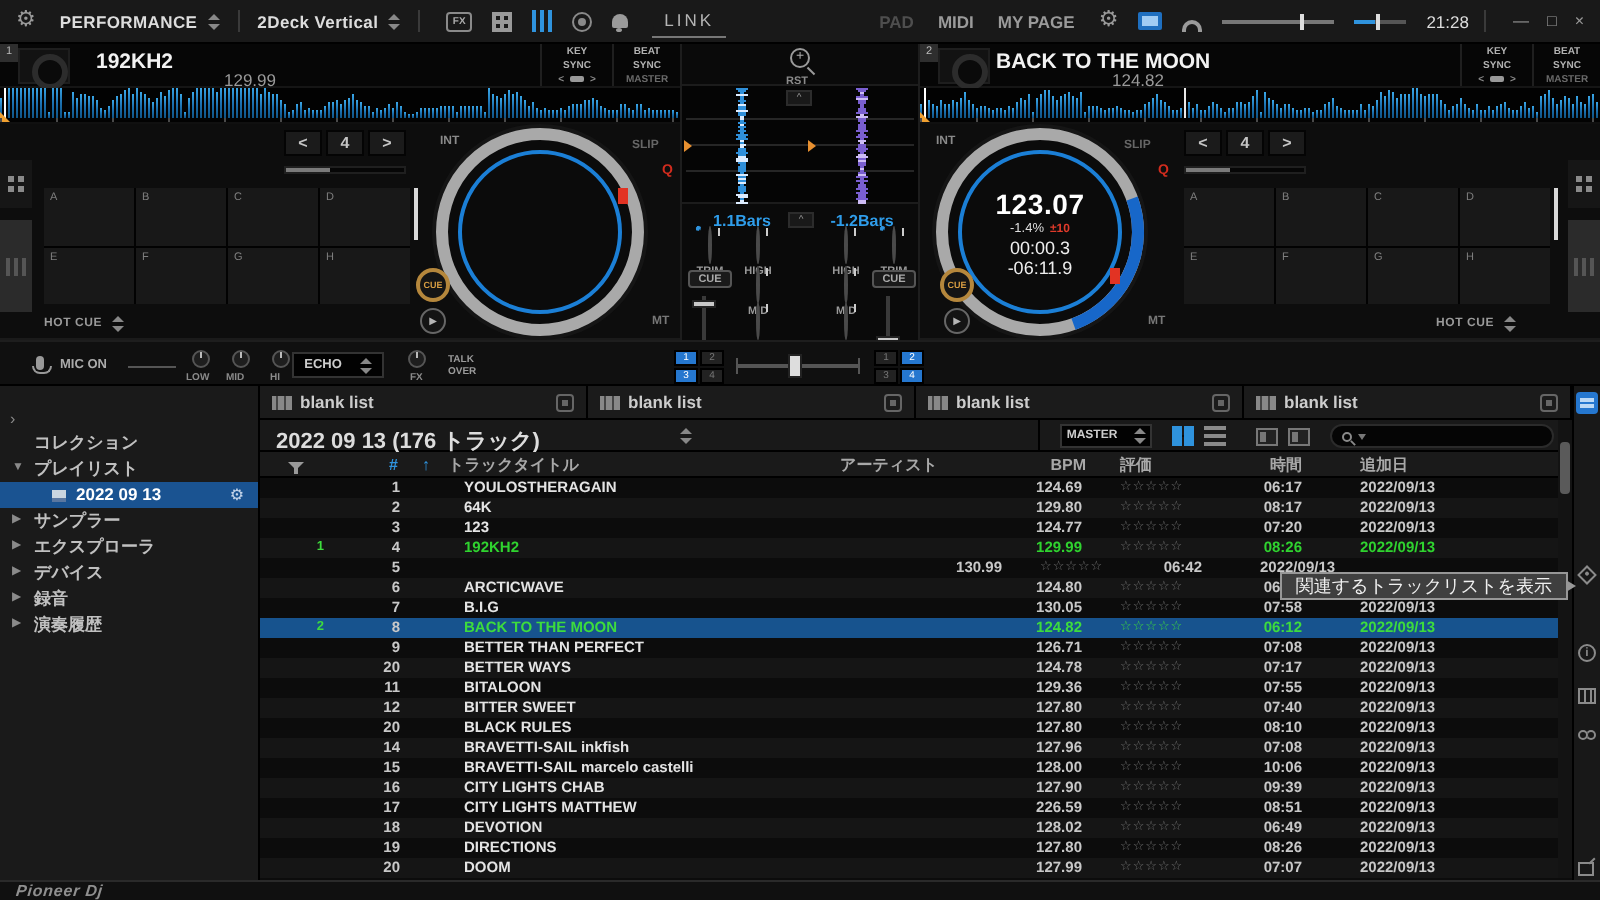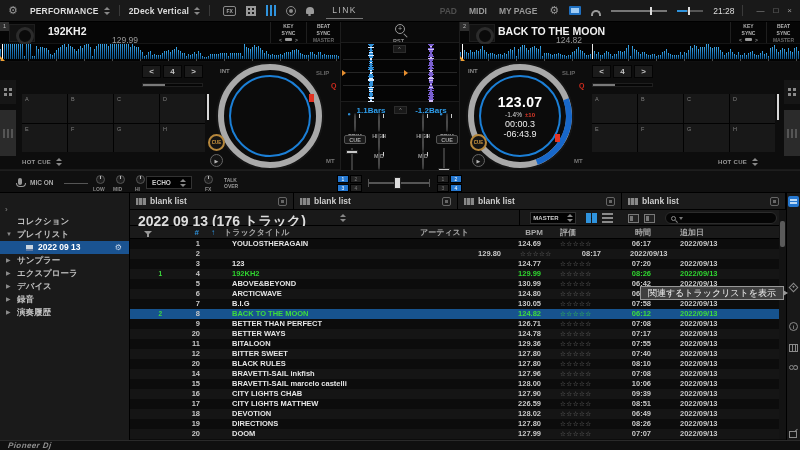--- a/index.html
+++ b/index.html
@@ -166,21 +166,21 @@
 .sbgear{position:absolute;right:7px;top:0;color:#c5d5ea;font-size:8px}
 #palette{position:absolute;left:130px;top:0;width:656px;height:17px;background:#151515;
   border-bottom:1px solid #000;display:flex}
 .ptab{flex:1;display:flex;align-items:center;gap:4px;border-right:1px solid #000;background:#1b1b1b;padding:0 6px}
 .film{width:10px;height:7px;background:linear-gradient(90deg,#888 0 2px,#444 2px 3px,#888 3px 6px,#444 6px 7px,#888 7px 10px)}
 .ptab .lbl{font-size:8.5px;font-weight:bold;color:#ccc}
 .addbtn{margin-left:auto;width:9px;height:9px;border:1px solid #666;border-radius:2px;position:relative}
 .addbtn::after{content:"";position:absolute;inset:2px;background:#666}
 #ctrlrow{position:absolute;left:130px;top:17px;width:649px;height:16px;background:#191919;border-bottom:1px solid #000}
 #plselector{position:absolute;left:0;top:0;width:390px;height:16px;border-right:1px solid #000}
-#plselector .t{position:absolute;left:8px;top:3px;font-size:14px;font-weight:bold;color:#ddd}
+#plselector .t{position:absolute;left:8px;top:3px;font-size:11px;font-weight:bold;color:#ddd}
 #plselector .ud{position:absolute;left:205px;top:4px}
 .masterbox{position:absolute;left:400px;top:2px;width:46px;height:12px;background:#020202;border:1px solid #333;
   display:flex;align-items:center;justify-content:center;gap:3px;color:#ccc;font-size:6px;font-weight:bold}
 .vgrid{position:absolute;left:456px;top:3px;width:11px;height:10px;background:
   linear-gradient(90deg,#2f93dd 0 5px,transparent 5px 6px,#2f93dd 6px),
   linear-gradient(0deg,transparent 0 4.5px,#0c0c0c 4.5px 5.5px,transparent 5.5px)}
 .vlist{position:absolute;left:472px;top:3px;width:11px;height:10px;
   background:repeating-linear-gradient(0deg,#8a8a8a 0 2px,transparent 2px 4px)}
 .artico{position:absolute;top:4px;width:11px;height:9px;border:1px solid #777;background:#222}
 .artico::after{content:"";position:absolute;left:1px;top:1px;width:3px;height:5px;background:#777}
@@ -921,21 +921,21 @@
     <span class="cornlbl" style="left:102px;top:8px;color:#666">SLIP</span>
     <span class="qlbl" style="left:119px;top:20px">Q</span>
     <div class="jog" style="left:8px;top:2px">
       <span class="jarc"></span>
       <span class="jogring"></span>
       <span class="jmark" style="right:6px;bottom:20px"></span>
       <div class="jogtxt">
         <span class="jbpm">123.07</span>
         <span class="jtempo"><span>-1.4%</span><span class="rng">±10</span></span>
         <span class="jtime">00:00.3</span>
-        <span class="jtime">-06:43.9</span>
+        <span class="jtime">-06:11.9</span>
       </div>
     </div>
     <span class="cuebig" style="left:10px;top:72px">CUE</span>
     <span class="playbig" style="left:12px;top:92px">▶</span>
     <span class="cornlbl" style="left:114px;top:96px;color:#777">MT</span>
     <div class="navbtn" style="left:132px;top:3px">
       <div>&lt;</div>
       <div>4</div>
       <div>&gt;</div>
     </div>
@@ -1087,20 +1087,21 @@
           <span></span>
           <span class="bpm">124.69</span>
           <span class="rat">☆☆☆☆☆</span>
           <span class="tim">06:17</span>
           <span class="dat">2022/09/13</span>
           <span></span>
         </div>
         <div class="trow tgrid alt">
           <span class="ind"></span>
           <span class="num">2</span>
+          <span class="ttl">64K</span>
           <span></span>
           <span class="bpm">129.80</span>
           <span class="rat">☆☆☆☆☆</span>
           <span class="tim">08:17</span>
           <span class="dat">2022/09/13</span>
           <span></span>
         </div>
         <div class="trow tgrid">
           <span class="ind"></span>
           <span class="num">3</span>
@@ -1119,21 +1120,20 @@
           <span></span>
           <span class="bpm">129.99</span>
           <span class="rat">☆☆☆☆☆</span>
           <span class="tim">08:26</span>
           <span class="dat">2022/09/13</span>
           <span></span>
         </div>
         <div class="trow tgrid">
           <span class="ind"></span>
           <span class="num">5</span>
-          <span class="ttl">ABOVE&amp;BEYOND</span>
           <span></span>
           <span class="bpm">130.99</span>
           <span class="rat">☆☆☆☆☆</span>
           <span class="tim">06:42</span>
           <span class="dat">2022/09/13</span>
           <span></span>
         </div>
         <div class="trow tgrid alt">
           <span class="ind"></span>
           <span class="num">6</span>

